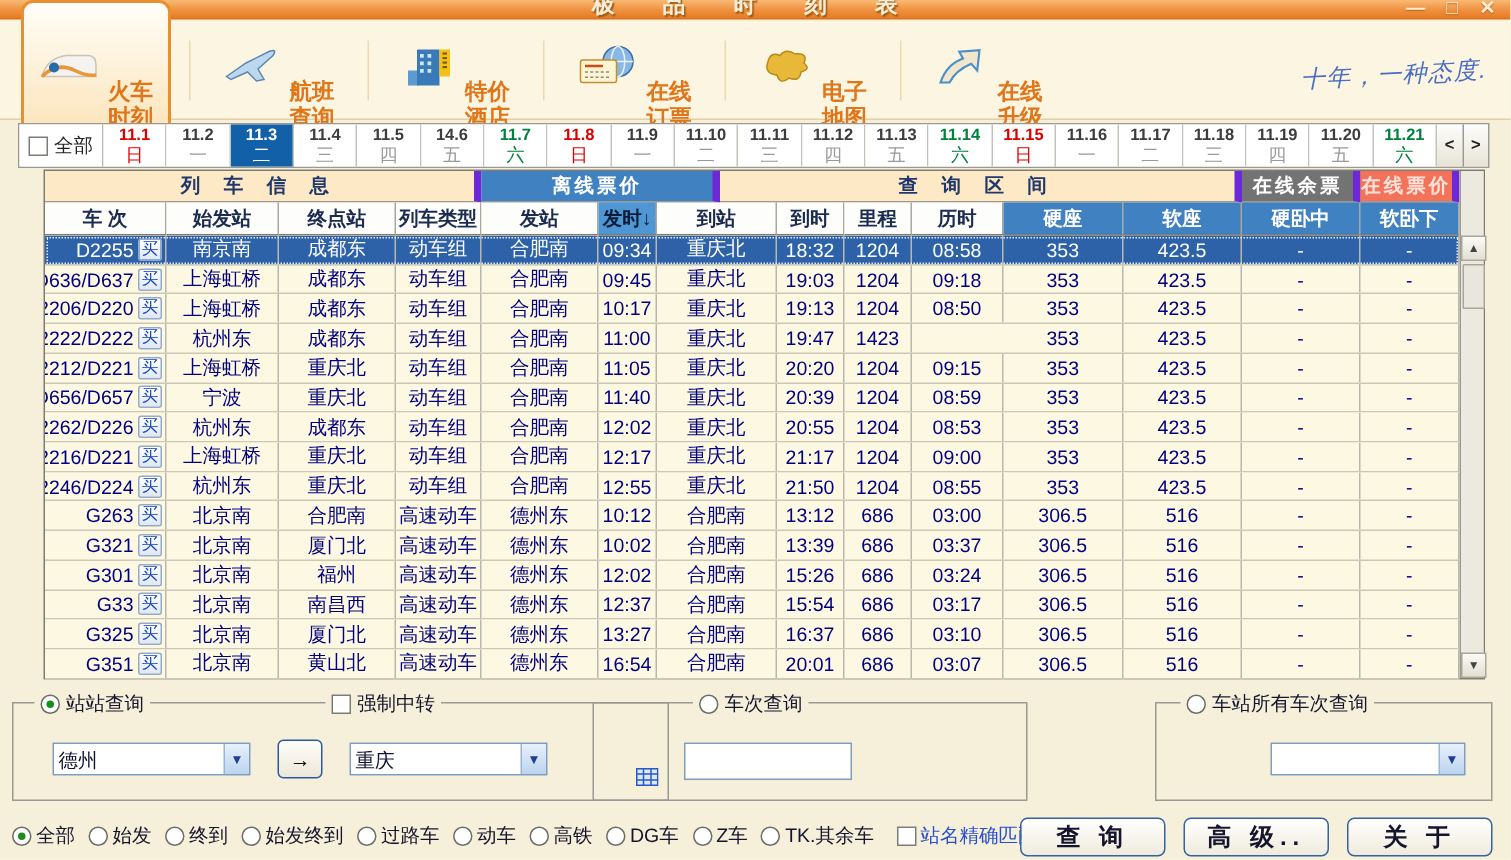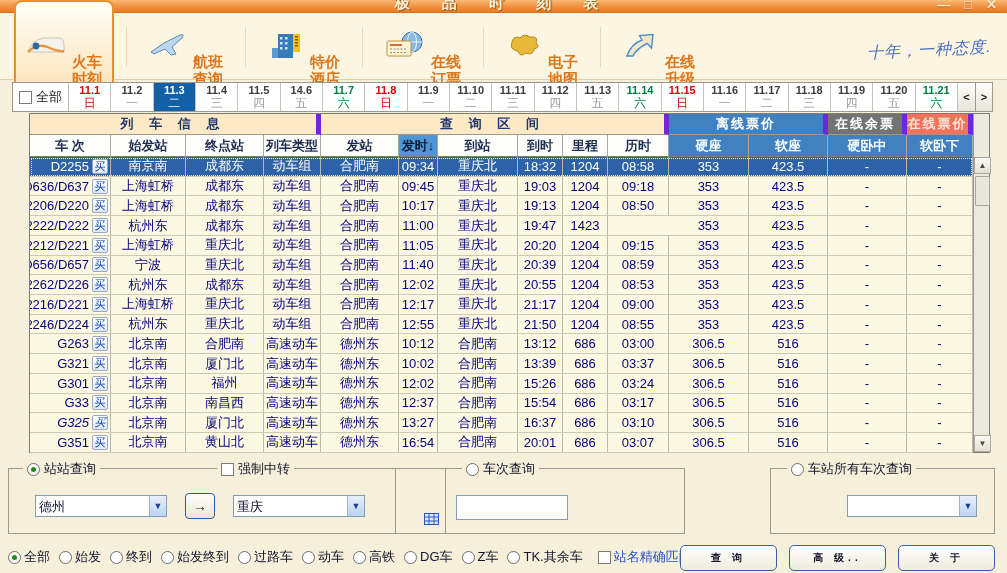--- a/index.html
+++ b/index.html
@@ -103,21 +103,21 @@
     display:flex; align-items:center; justify-content:center; font-size:9px; color:#1c3f94;}
   .arrowbtn{ position:absolute; width:30px; height:26px; border:1px solid #2c5aa0; border-radius:4px;
     background:linear-gradient(#fefdfa,#ece7d6); display:flex; align-items:center; justify-content:center;
     font-size:14px; color:#101010;}
   .txtinput{ position:absolute; height:25px; border:1px solid #7f9db9; background:#fff; }
   
   .filters{ position:absolute; left:8px; top:548px; display:flex; align-items:center; gap:5px; font-size:13px; color:#14142c;}
   .fitem{ display:flex; align-items:center; gap:3px; margin-right:4px;}
   .exact{ color:#2750d0; }
   .actbtn{ position:absolute; top:545px; width:97px; height:26px; border:1px solid #35639f; border-radius:5px;
-    background:linear-gradient(#ffffff,#efebdc); font-size:10px; font-weight:bold; color:#14142c;
+    background:linear-gradient(#ffffff,#efebdc); font-size:16px; font-weight:bold; color:#14142c;
     display:flex; align-items:center; justify-content:center; letter-spacing:4px; cursor:pointer;}
   .gridicon{ position:absolute; right:6px; bottom:4px; }
 </style>
 </head>
 <body>
 
 <div class="titlebar">
   <div class="titletext">极 品 时 刻 表</div>
   <div class="winbtns">
     <span class="winbtn">—</span>
@@ -298,22 +298,22 @@
       <div class="d-dow">六</div>
     </div>
     <div class="date-scroll" style="border-left:none;">&lt;</div>
   <div class="date-scroll">&gt;</div>
 </div>
 
 <div class="grid">
   <div class="grid-main">
     <div class="grp-row">
         <div class="grp-cell grp-cream" style="width: 291px;">列 车 信 息</div>
+        <div class="grp-cell grp-blue" style="width: 159px;">离线票价</div>
         <div class="grp-cell grp-cream" style="width: 348px;">查 询 区 间</div>
-        <div class="grp-cell grp-blue" style="width: 159px;">离线票价</div>
         <div class="grp-cell grp-green" style="width: 79px;">在线余票</div>
         <div class="grp-cell grp-red" style="width: 66px;">在线票价</div>
       </div>
     <div class="col-row">
         <div class="col-cell" style="width: 81px;">车  次</div>
         <div class="col-cell" style="width: 75px;">始发站</div>
         <div class="col-cell" style="width: 78px;">终点站</div>
         <div class="col-cell" style="width: 57px;">列车类型</div>
         <div class="col-cell" style="width: 78px;">发站</div>
         <div class="col-cell hl" style="width: 39px;">发时↓</div>
@@ -568,21 +568,21 @@
           <div class="gcell" style="width: 80px;">合肥南</div>
           <div class="gcell" style="width: 45px;">15:54</div>
           <div class="gcell" style="width: 45px;">686</div>
           <div class="gcell" style="width: 61px;">03:17</div>
           <div class="gcell" style="width: 80px;">306.5</div>
           <div class="gcell" style="width: 79px;">516</div>
           <div class="gcell" style="width: 79px;">-</div>
           <div class="gcell" style="width: 66px;">-</div>
         </div>
         <div class="grow">
-          <div class="gcell c-no" style="width: 81px; font-style: italic;">
+          <div class="gcell c-no" style="width: 81px;">
             <div style="display: inline;">G325</div>
             <div class="buy">买</div>
           </div>
           <div class="gcell" style="width: 75px;">北京南</div>
           <div class="gcell" style="width: 78px;">厦门北</div>
           <div class="gcell" style="width: 57px;">高速动车</div>
           <div class="gcell" style="width: 78px;">德州东</div>
           <div class="gcell" style="width: 39px;">13:27</div>
           <div class="gcell" style="width: 80px;">合肥南</div>
           <div class="gcell" style="width: 45px;">16:37</div>

